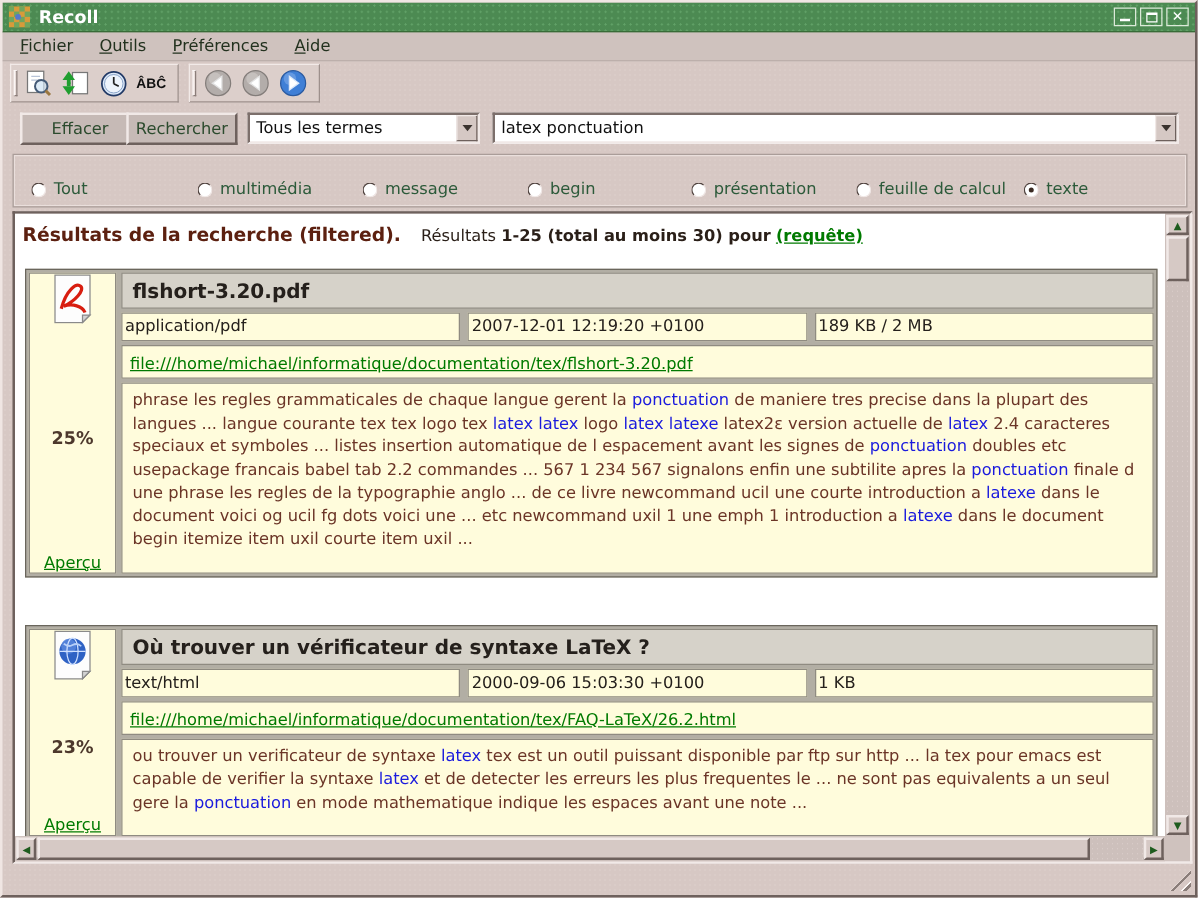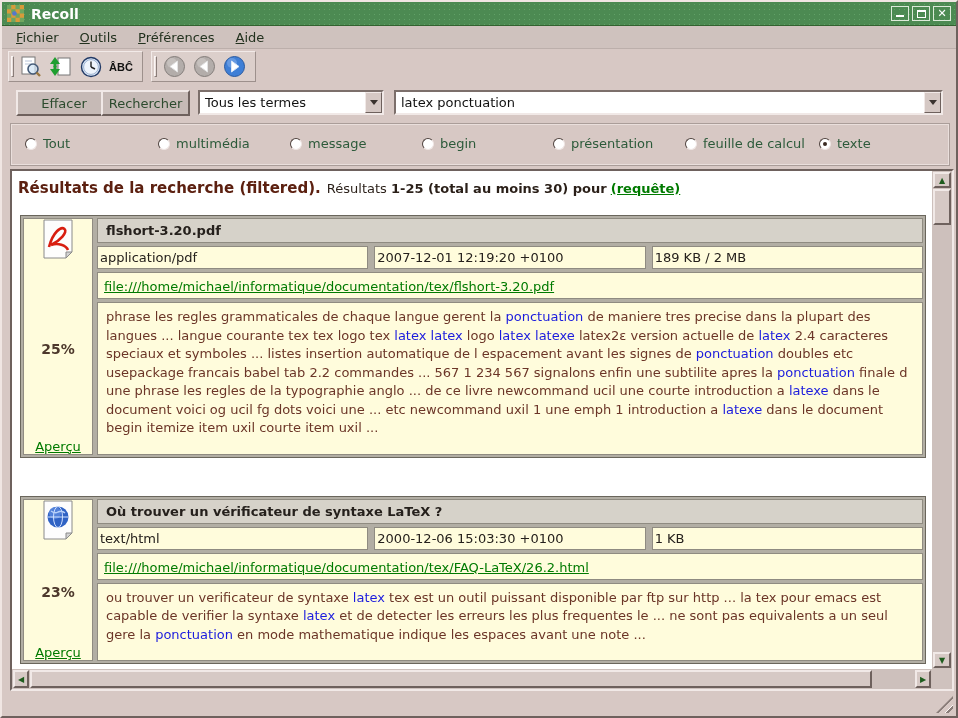--- a/index.html
+++ b/index.html
@@ -61,45 +61,45 @@
   .combo .cv { flex:1; font-size:13px; color:#111; padding-left:5px; white-space:nowrap; overflow:hidden;}
   .combo-arrow { width:17px; align-self:stretch; background:#d5c8c4; border:1px solid; border-color:#f1e9e7 #6e615d #6e615d #f1e9e7; display:flex; align-items:center; justify-content:center; }
   .combo-arrow i { width:0; height:0; border:4px solid transparent; border-top:5px solid #3a332f; margin-top:4px; }
   .combo-mode { left:196px; width:186px; }
   .combo-query { left:392px; width:549px; }
   .combo-query input { flex:1; border:none; outline:none; font:13px "DejaVu Sans", sans-serif; color:#111; padding-left:5px; background:transparent; }
 
   
   .filterframe { position:absolute; left:8px; top:121px; width:940px; height:43px;
     border:1px solid #aa9d99; box-shadow:0 0 0 1px #eadfdc inset; }
-  .radio { position:absolute; top:12px; display:flex; align-items:center;text-align:right; }
+  .radio { position:absolute; top:20px; display:flex; align-items:center;text-align:right; }
   .rb { width:12px; height:12px; border-radius:50%; background:#fff; margin-right:6px;
     border:1px solid; border-color:#4f423e #efe6e4 #efe6e4 #4f423e; position:relative; }
   .radio.checked .rb::after { content:""; position:absolute; left:3px; top:3px; width:4px; height:4px; border-radius:50%; background:#3a2a22; }
   .rlabel { font-size:13px; color:#2c5a3a; }
 
   
   .results-panel { position:absolute; left:8px; top:167px; width:944px; height:522px;
     border:2px solid; border-color:#6e615d #f1e9e7 #f1e9e7 #6e615d; background:#cfc2be; }
   .results-content { position:absolute; left:0; top:0; right:20px; bottom:20px; background:#fff; overflow:hidden; padding:8px 0 0 4px; }
 
   .res-header { font-size:13px; color:#2a1f18; padding-left:2px; white-space:nowrap; }
-  .res-header .h1 { font-size:15px; font-weight:bold; color:#5c2010; margin-right:2px; }
+  .res-header .h1 { font-size:15px; font-weight:bold; color:#5c2010; margin-right:12px; }
   .res-header .hb { font-weight:bold; }
   .res-header a.req { color:#007a00; font-weight:bold; text-decoration:underline; }
 
   .rtable { display:flex; margin:18px 0 0 4px; width:906px; background:#b2aea4;
     border:1px solid #6a665c; padding:2px; }
   .rtable + .rtable { margin-top:38px; }
   .lcol { width:70px; background:#fffcdc; border:1px solid #8f8b81; margin-right:4px;
     display:flex; flex-direction:column; align-items:center; justify-content:space-between; gap:13px; }
   .pct { font-size:14px; font-weight:bold; color:#4d382c; }
   .apercu { font-size:13px; color:#007a00; text-decoration:underline; }
   .rcol { flex:1; display:flex; flex-direction:column; gap:3px; }
-  .rrow-title { background:#d6d2c9; border:1px solid #8f8b81; font-size:13px; font-weight:bold; color:#25201c; padding:4px 8px; }
+  .rrow-title { background:#d6d2c9; border:1px solid #8f8b81; font-size:16px; font-weight:bold; color:#25201c; padding:4px 8px; }
   .rrow-meta { display:flex; gap:6px; }
   .mcell { flex:1; background:#fffcdc; border:1px solid #8f8b81; text-align:left; font-size:13px; color:#25201c; padding:3px 2px; }
   .rrow-url { background:#fffcdc; border:1px solid #8f8b81; padding:3px 6px; }
   .rrow-url a { font-size:13px; color:#007a00; text-decoration:underline; white-space:nowrap; }
   .rrow-snippet { background:#fffcdc; border:1px solid #8f8b81; padding:5px 8px 16px 8px;
     font-size:13px; line-height:18.5px; color:#6b3527; }
   .rrow-snippet .hl { color:#1b1bdd; }
   .snip1 { min-height:150px; }
   .snip2 { min-height:74px; }
 
@@ -317,21 +317,21 @@
             <line x1="6.5" y1="17" x2="27.5" y2="17" stroke="#cfe0ff" stroke-width="1"></line>
             <path d="M10 11 q4 3 7 1 q4 -2 7 1" fill="none" stroke="#b8d0f8" stroke-width="1.4"></path>
           </svg>
           <span class="pct">23%</span>
           <a class="apercu" href="#">Aperçu</a>
         </div>
         <div class="rcol">
           <div class="rrow-title">Où trouver un vérificateur de syntaxe LaTeX ?</div>
           <div class="rrow-meta">
             <span class="mcell">text/html</span>
-            <span class="mcell">2000-12-06 15:03:30 +0100</span>
+            <span class="mcell">2000-09-06 15:03:30 +0100</span>
             <span class="mcell">1 KB</span>
           </div>
           <div class="rrow-url">
             <a href="#">file:///home/michael/informatique/documentation/tex/FAQ-LaTeX/26.2.html</a>
           </div>
           <div class="rrow-snippet snip2"><span>ou trouver un verificateur de syntaxe </span><span class="hl">latex</span><span> tex est un outil puissant disponible par ftp sur http ... la tex pour emacs est capable de verifier la syntaxe </span><span class="hl">latex</span><span> et de detecter les erreurs les plus frequentes le ... ne sont pas equivalents a un seul gere la </span><span class="hl">ponctuation</span><span> en mode mathematique indique les espaces avant une note ...</span></div>
         </div>
       </div>
 
     </div>

